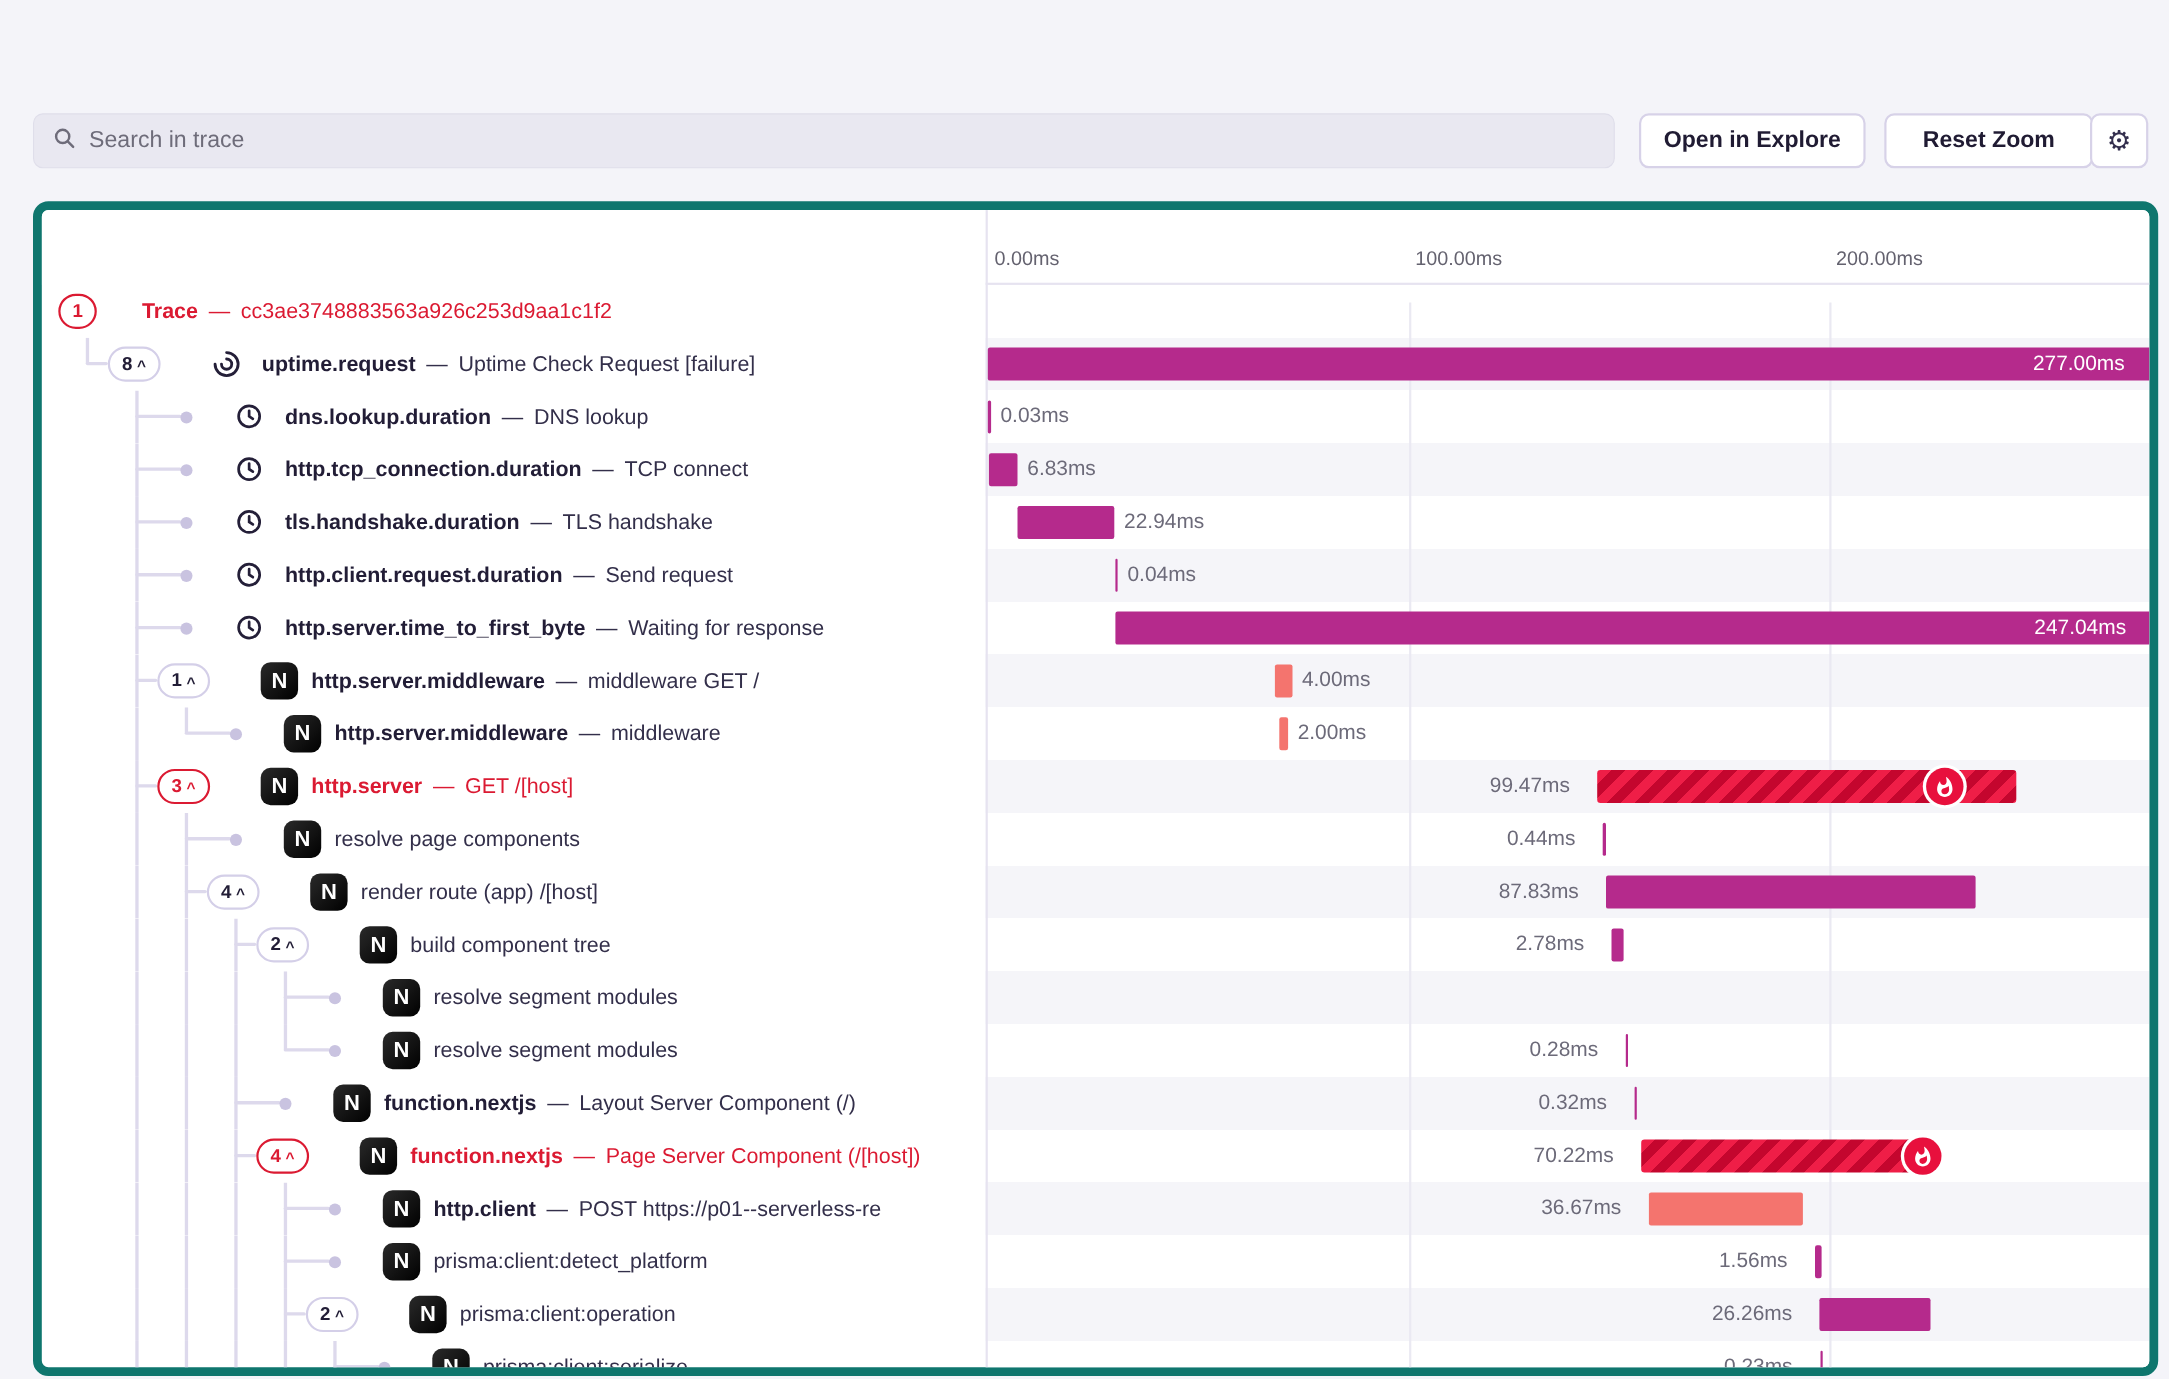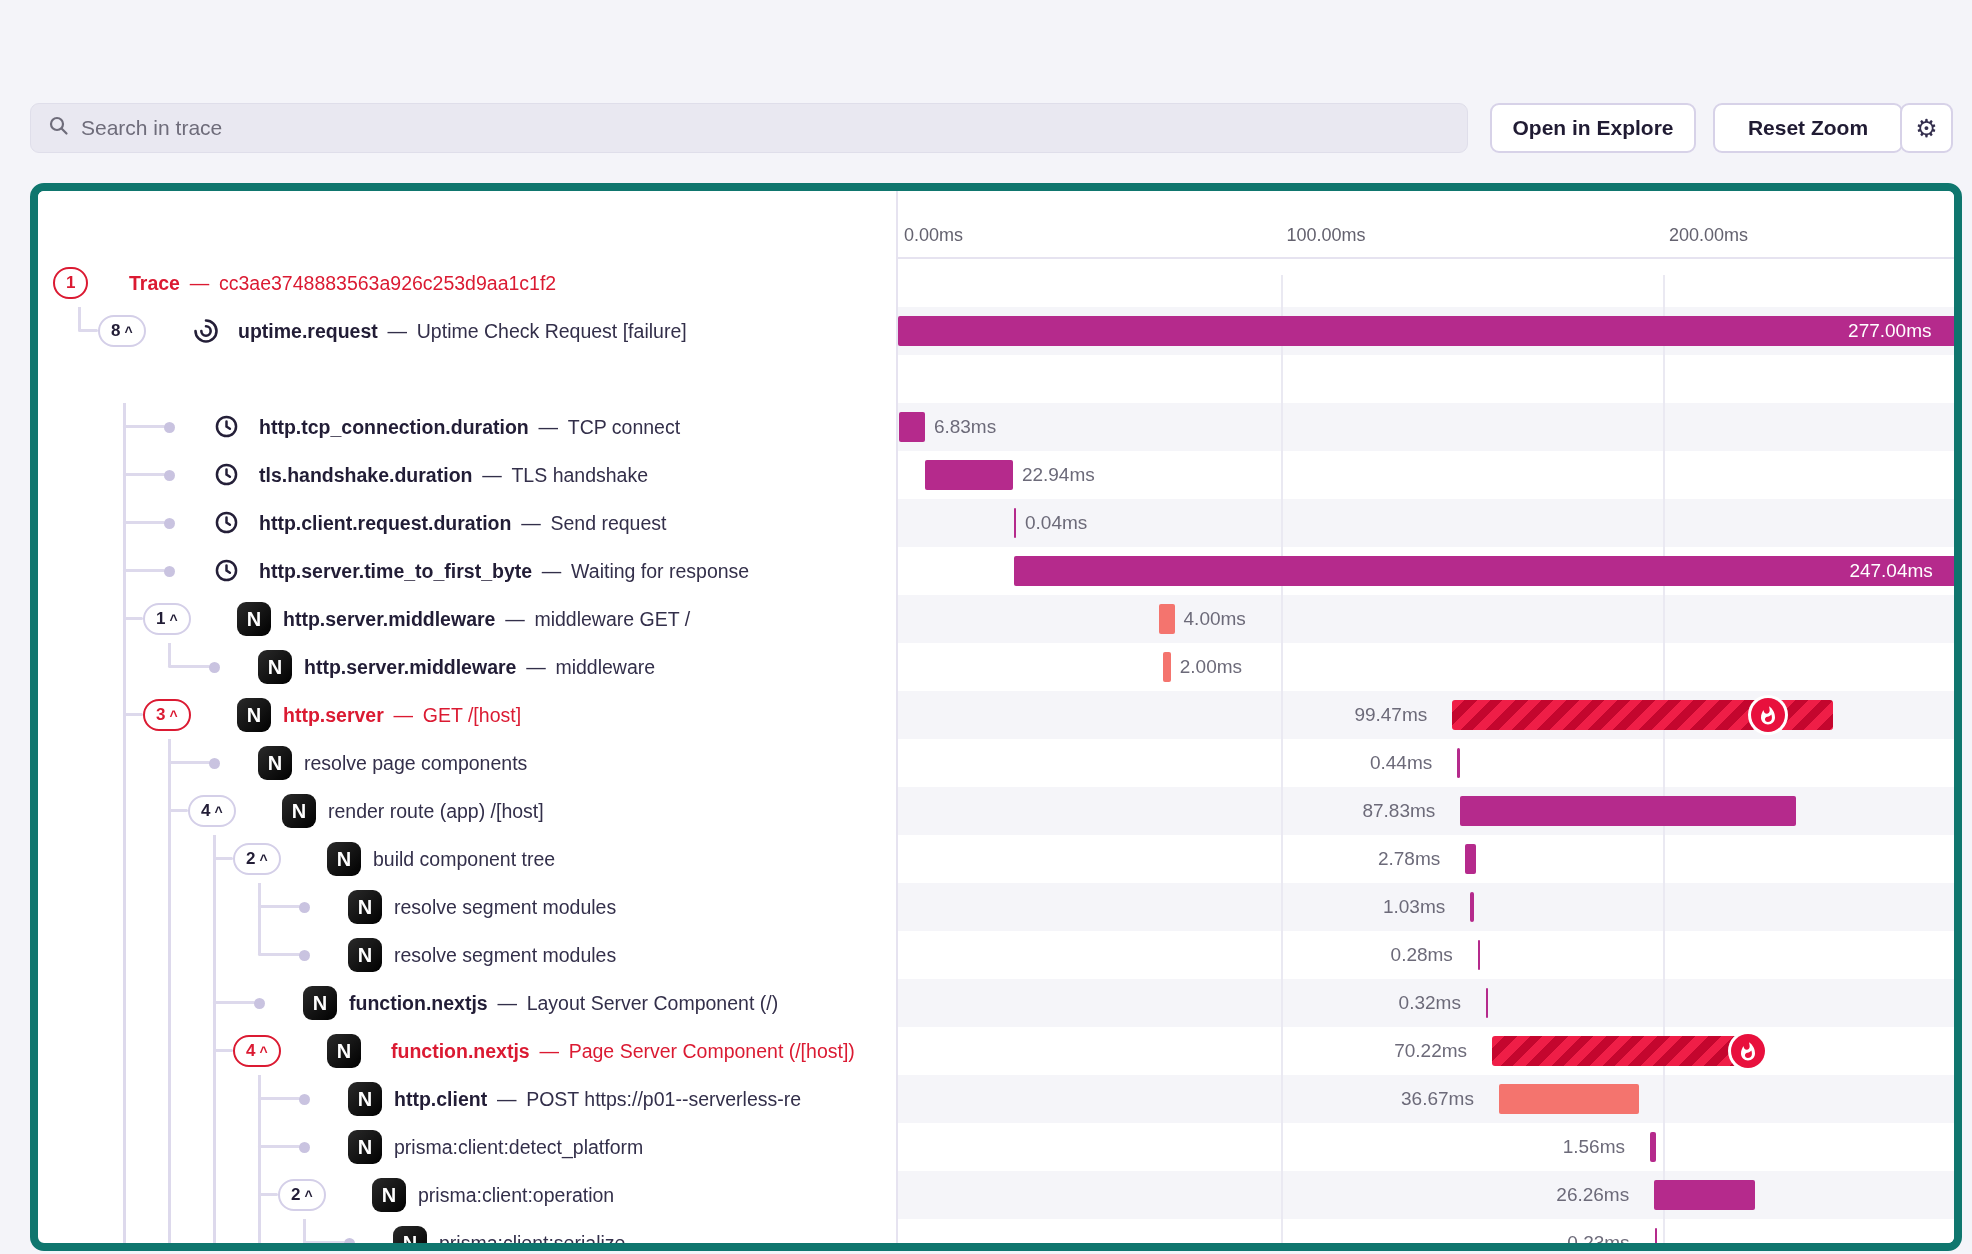--- a/index.html
+++ b/index.html
@@ -106,20 +106,36 @@
               <path d="M12 3a9 9 0 1 1-9 9"></path>
               <path d="M12 8a4 4 0 1 1-4 4"></path>
             </svg>
             <div class="rtext" style="left: 200px;"><span class="nm">uptime.request</span><span> — </span><span>Uptime Check Request [failure]</span></div>
           </div>
           <div class="row-right">
             <div class="bar" style="left: 0px; width: 1059.53px; background: rgb(181, 42, 140);"></div>
             <div class="durlabel inside" style="right: 22.475px;">277.00ms</div>
           </div>
         </div>
+        <div class="row" style="top: 96px;">
+          <div class="row-left">
+            <div class="vguide" style="left: 85px;"></div>
+            <div class="hbranch" style="left: 85px; width: 42px;"></div>
+            <div class="tdot" style="left: 126px;"></div>
+            <svg class="svgicon" width="27" height="27" viewBox="0 0 24 24" fill="none" stroke="#241f38" stroke-width="2.2" stroke-linecap="round" style="left: 175px;">
+              <circle cx="12" cy="12" r="8.5"></circle>
+              <path d="M12 7.5V12l3 2"></path>
+            </svg>
+            <div class="rtext" style="left: 221px;"><span class="nm">dns.lookup.duration</span><span> — </span><span>DNS lookup</span></div>
+          </div>
+          <div class="row-right">
+            <div class="bar" style="left: 0px; width: 2.5px; background: rgb(181, 42, 140);"></div>
+            <div class="durlabel" style="left: 11.5px;">0.03ms</div>
+          </div>
+        </div>
         <div class="row" style="top: 144px;">
           <div class="row-left">
             <div class="vguide" style="left: 85px;"></div>
             <div class="hbranch" style="left: 85px; width: 42px;"></div>
             <div class="tdot" style="left: 126px;"></div>
             <svg class="svgicon" width="27" height="27" viewBox="0 0 24 24" fill="none" stroke="#241f38" stroke-width="2.2" stroke-linecap="round" style="left: 175px;">
               <circle cx="12" cy="12" r="8.5"></circle>
               <path d="M12 7.5V12l3 2"></path>
             </svg>
             <div class="rtext" style="left: 221px;"><span class="nm">http.tcp_connection.duration</span><span> — </span><span>TCP connect</span></div>
@@ -281,24 +297,20 @@
           <div class="row-left">
             <div class="vguide" style="left: 85px;"></div>
             <div class="vguide" style="left: 130px;"></div>
             <div class="vguide" style="left: 175px;"></div>
             <div class="vguide" style="left: 220px;"></div>
             <div class="hbranch" style="left: 220px; width: 42px;"></div>
             <div class="tdot" style="left: 261px;"></div>
             <div class="njs" style="left: 310px;">N</div>
             <div class="rtext plain" style="left: 356px;"><span class="nm">resolve segment modules</span></div>
           </div>
-          <div class="row-right">
-            <div class="bar" style="left: 572.22px; width: 3.93975px; background: rgb(181, 42, 140);"></div>
-            <div class="durlabel" style="right: 508.78px;">1.03ms</div>
-          </div>
         </div>
         <div class="row" style="top: 672px;">
           <div class="row-left">
             <div class="vguide" style="left: 85px;"></div>
             <div class="vguide" style="left: 130px;"></div>
             <div class="vguide" style="left: 175px;"></div>
             <div class="vguide half" style="left: 220px;"></div>
             <div class="hbranch" style="left: 220px; width: 42px;"></div>
             <div class="tdot" style="left: 261px;"></div>
             <div class="njs" style="left: 310px;">N</div>
@@ -328,21 +340,21 @@
           <div class="row-left">
             <div class="vguide" style="left: 85px;"></div>
             <div class="vguide" style="left: 130px;"></div>
             <div class="vguide" style="left: 175px;"></div>
             <div class="hbranch" style="left: 175px; width: 20px;"></div>
             <div class="pill err" style="left: 195px;">
               <span>4</span>
               <span class="chev">^</span>
             </div>
             <div class="njs" style="left: 289px;">N</div>
-            <div class="rtext err" style="left: 335px; margin-left: 18px;"><span class="nm">function.nextjs</span><span> — </span><span>Page Server Component (/[host])</span></div>
+            <div class="rtext err" style="left: 335px;"><span class="nm">function.nextjs</span><span> — </span><span>Page Server Component (/[host])</span></div>
           </div>
           <div class="row-right">
             <div class="bar errbar" style="left: 594.023px; width: 268.591px;"></div>
             <div class="durlabel" style="right: 486.977px;">70.22ms</div>
             <div class="fire" style="left: 832.614px;">
               <svg width="20" height="20" viewBox="0 0 24 24">
                 <path fill="#fff" d="M13.2 1.5s.8 2.8.8 5c0 2.1-1.4 3.9-3.5 3.9S6.8 8.6 6.8 6.5l.1-.4C4.9 8.5 3.6 11.6 3.6 15c0 4.6 3.8 8.4 8.4 8.4s8.4-3.8 8.4-8.4c0-5.6-2.8-10.6-7.2-13.5zM11.7 20.5c-1.9 0-3.4-1.4-3.4-3.3 0-1.7 1.1-2.9 2.9-3.2 1.9-.4 3.8-1.3 4.9-2.7.4 1.3.6 2.8.6 4.2 0 2.8-2.2 5-5 5z"></path>
               </svg>
             </div>
           </div>

